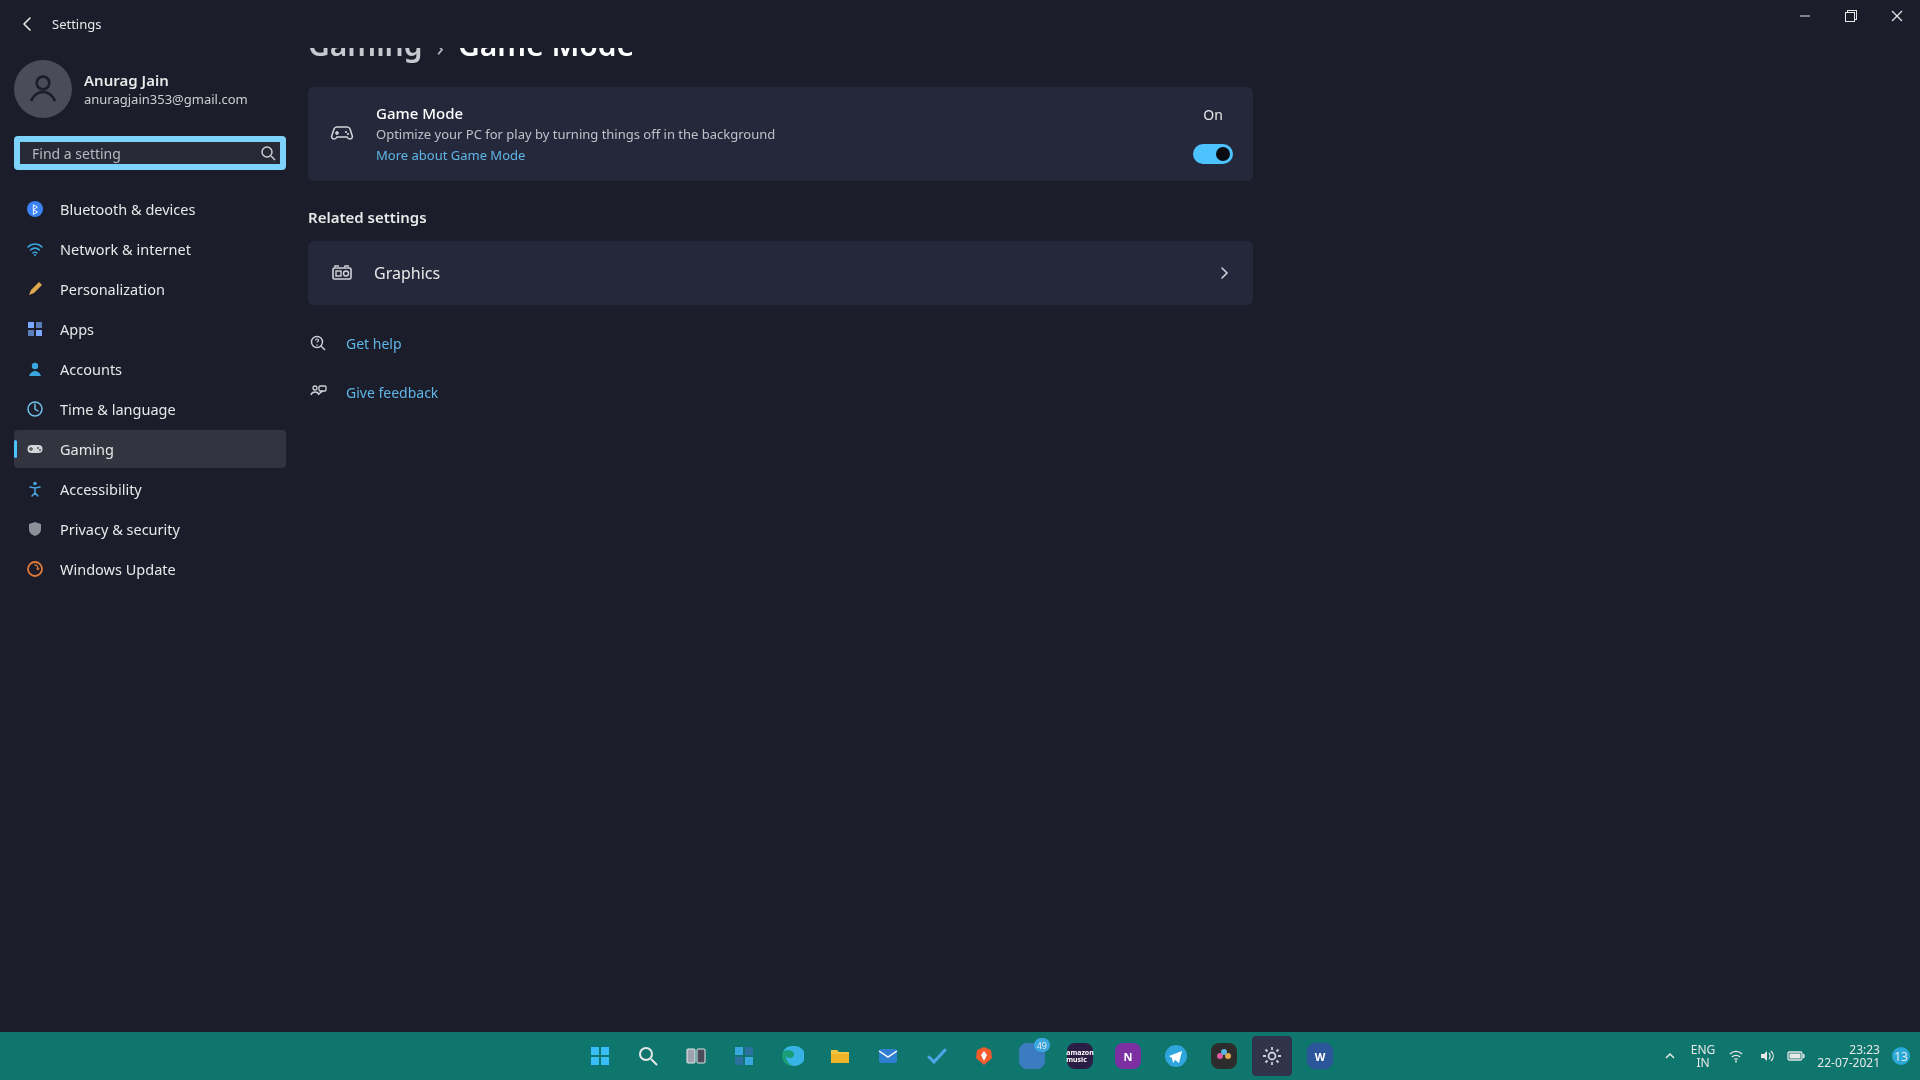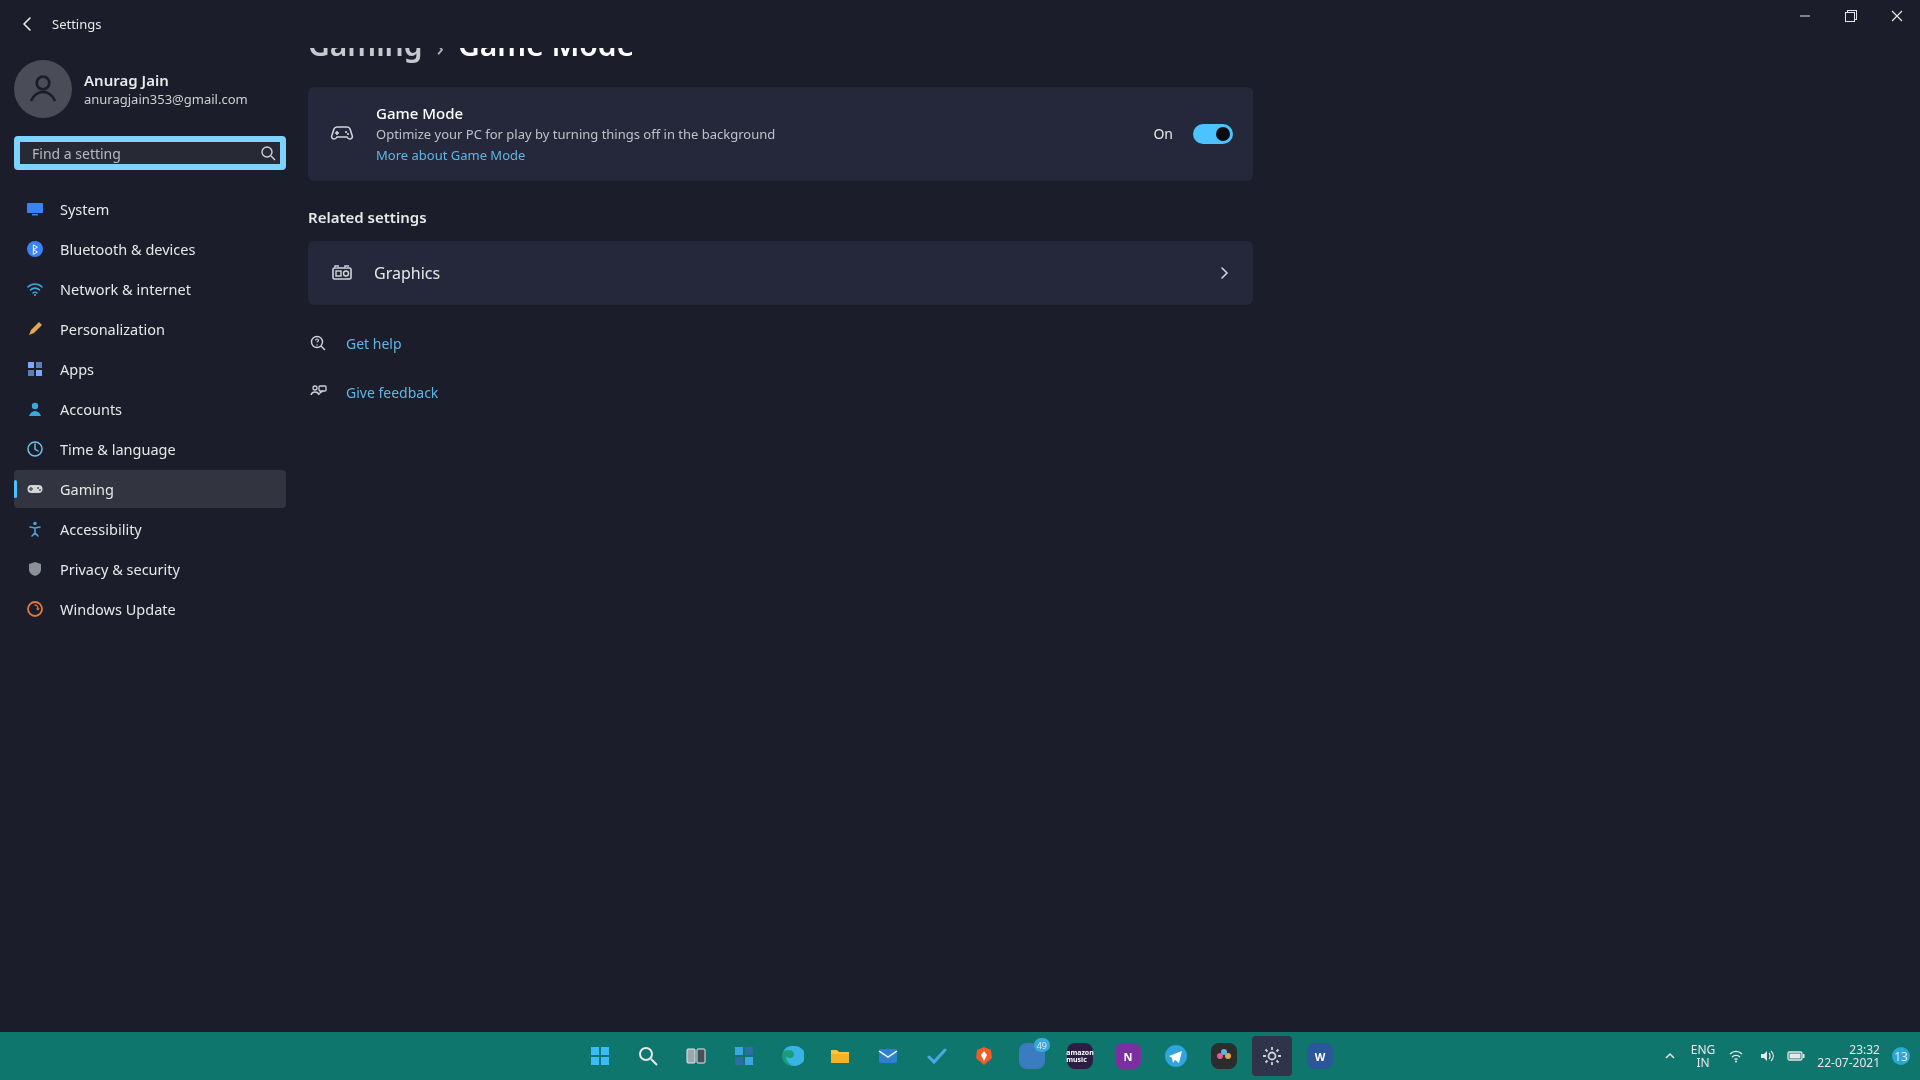--- a/index.html
+++ b/index.html
@@ -43,21 +43,21 @@
   .breadcrumb .parent { font-size:30px; font-weight:600; color:#c7c9d0; cursor:pointer; }
   .breadcrumb .sep { font-size:24px; color:#aeb0b8; }
   .breadcrumb .current { font-size:30px; font-weight:600; color:#ffffff; }
 
   .card { background:#25283a; border-radius:6px; padding: 16px 20px; display:flex; align-items:center; gap:20px; margin-bottom: 26px; max-width: 945px; }
   .card .lead-ico { width:28px; height:28px; display:flex; align-items:center; justify-content:center; }
   .card-body { flex:1; }
   .card-title { font-size:15px; font-weight:500; color:#fff; }
   .card-sub { font-size:13px; color:#bfc1c9; margin-top:2px; }
   .card-link { font-size:13px; color:#5fb6e6; cursor:pointer; display:inline-block; margin-top:2px; }
-  .toggle-wrap { display:flex; gap:20px; }
+  .toggle-wrap { display:flex; align-items:center; gap:20px;flex-direction:column; }
   .toggle-label { font-size:14px; }
   .toggle { width:40px; height:20px; border-radius:10px; background:#4cc2ff; position:relative; cursor:pointer; }
   .toggle .knob { width:14px; height:14px; border-radius:50%; background:#0b0b13; position:absolute; top:3px; right:3px; }
 
   .section-title { font-size:15px; font-weight:600; margin-bottom:14px; }
 
   .rel-card { background:#25283a; border-radius:6px; height:64px; padding:0 22px; display:flex; align-items:center; gap:20px; cursor:pointer; max-width:945px; }
   .rel-card .chev { margin-left:auto; }
 
   .help-links { margin-top: 28px; display:flex; flex-direction:column; gap:29px; }
@@ -137,29 +137,20 @@
               <circle cx="7" cy="7" r="5" stroke="#cfd1d8" stroke-width="1.4" fill="none"></circle>
               <line x1="11" y1="11" x2="15" y2="15" stroke="#cfd1d8" stroke-width="1.4"></line>
             </svg>
         </span>
       </div>
 
       <div class="nav">
         <div class="nav-item">
           <span class="nav-ico">
               <svg width="18" height="18" viewBox="0 0 18 18">
-                <rect x="1" y="3" width="16" height="10" rx="1" fill="#3b82f6"></rect>
-                <rect x="6" y="14" width="6" height="1.5" fill="#3b82f6"></rect>
-              </svg>
-            </span>
-          <span>System</span>
-        </div>
-        <div class="nav-item">
-          <span class="nav-ico">
-              <svg width="18" height="18" viewBox="0 0 18 18">
                 <circle cx="9" cy="9" r="8" fill="#3b82f6"></circle>
                 <path d="M7 5l5 3-5 3 5 3-5 3V5" stroke="#fff" stroke-width="1.2" fill="none" stroke-linejoin="round" transform="scale(0.8) translate(2.2,1)"></path>
               </svg>
             </span>
           <span>Bluetooth &amp; devices</span>
         </div>
         <div class="nav-item">
           <span class="nav-ico">
               <svg width="18" height="18" viewBox="0 0 18 18">
                 <path d="M2 7c4-4 10-4 14 0M4.5 10c2.5-2.5 6.5-2.5 9 0M7 13c1-1 3-1 4 0" stroke="#3ba7e0" stroke-width="1.6" fill="none" stroke-linecap="round"></path>
@@ -460,21 +451,21 @@
           </svg>
         </span>
       <span class="tray-ico">
           <svg width="18" height="12" viewBox="0 0 18 12">
             <rect x="1" y="2" width="14" height="8" rx="1.5" stroke="#e8e8e8" fill="none" stroke-width="1.3"></rect>
             <rect x="16" y="4" width="1.5" height="4" fill="#e8e8e8"></rect>
             <rect x="2.5" y="3.5" width="11" height="5" fill="#e8e8e8"></rect>
           </svg>
         </span>
       <div class="clock">
-        <div>23:32</div>
+        <div>23:23</div>
         <div>22-07-2021</div>
       </div>
       <div class="notif-badge">
         <span>13</span>
       </div>
     </div>
   </div>
 
 </div>
 

